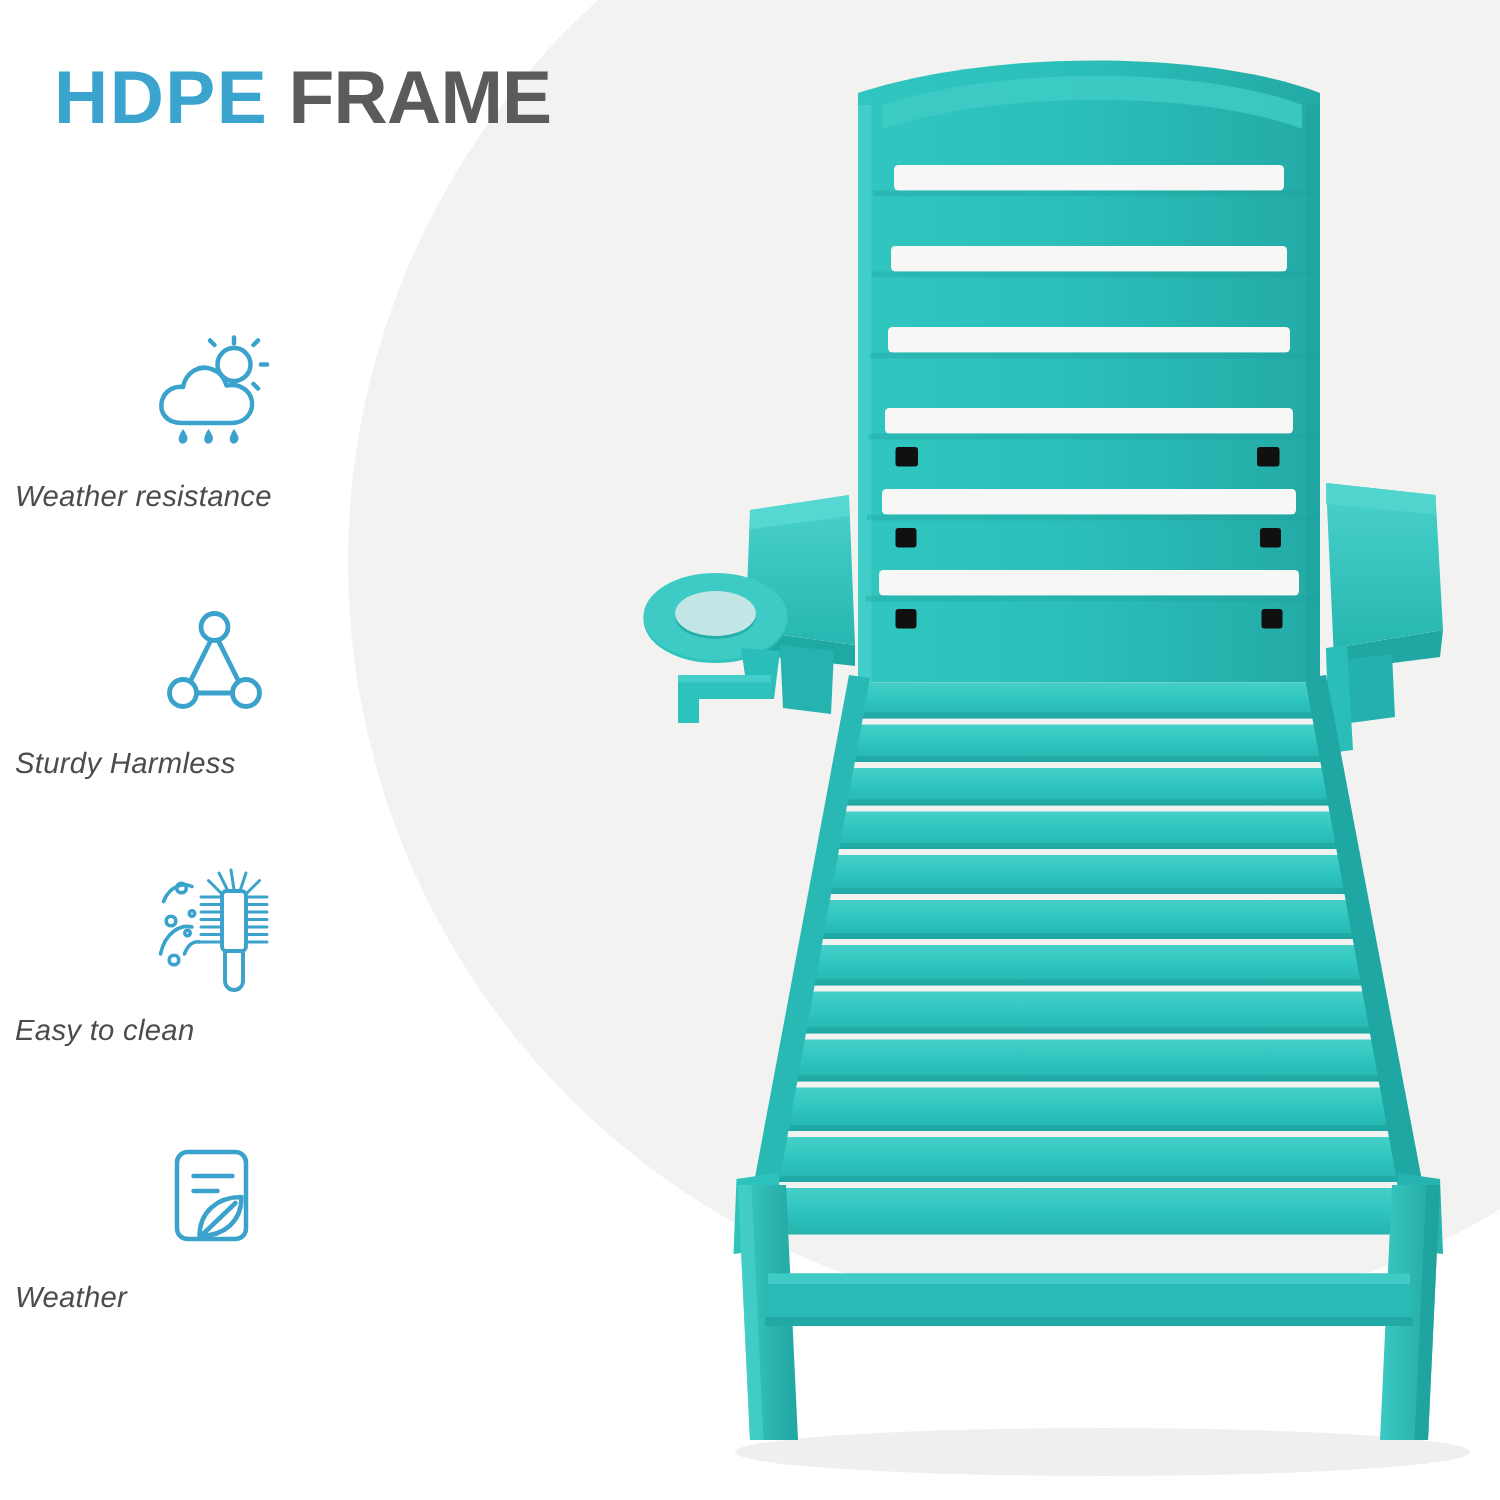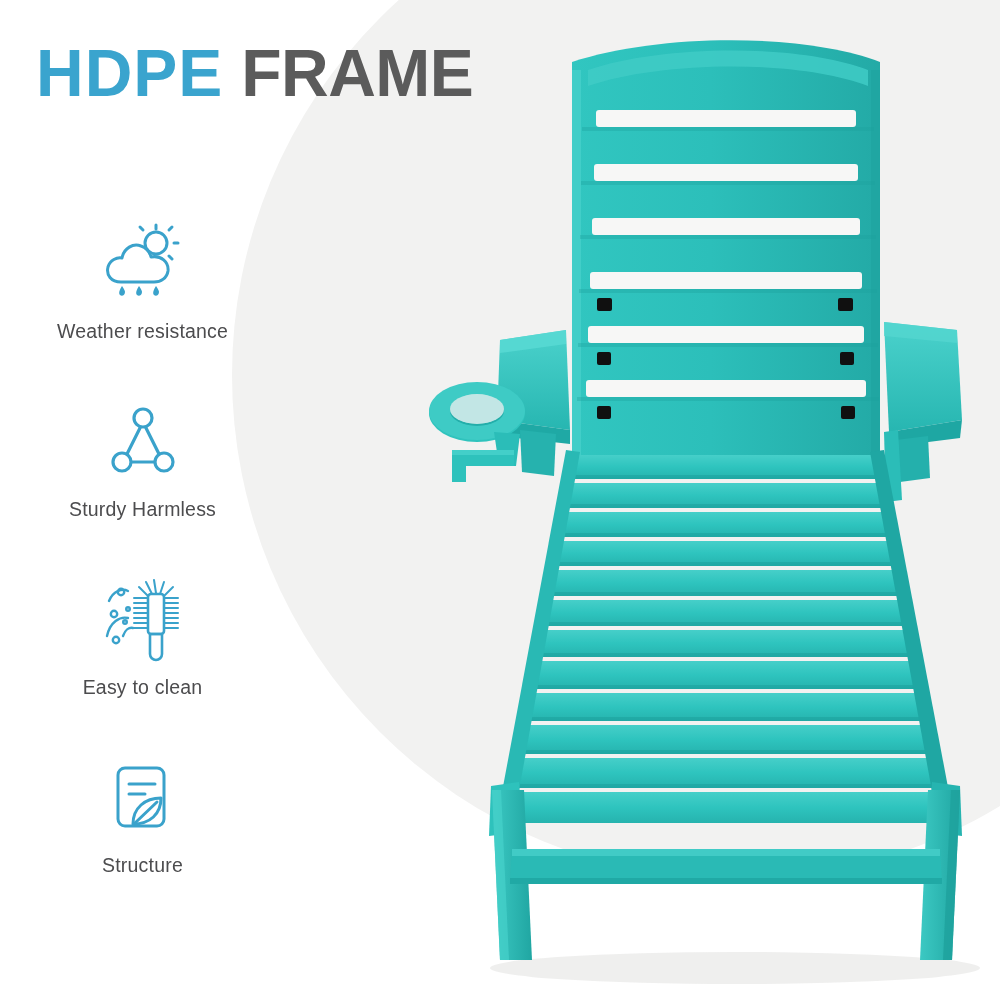--- a/index.html
+++ b/index.html
@@ -27,21 +27,21 @@
     height: 1010px;
     border-radius: 50%;
     background: #f2f2f1;
   }
 
   
   .headline {
     position: absolute;
     left: 36px;
     top: 40px;
-    font-size: 66px;
+    font-size: 50px;
     font-weight: 700;
     letter-spacing: -0.5px;
     white-space: nowrap;
     line-height: 1;
     text-align: center;
   }
   .headline .hl-a {
     color: #3aa4ce;
     font-weight: 700;
     letter-spacing: 1px;
@@ -56,21 +56,22 @@
   .features {
     position: absolute;
     left: 10px;
     top: 222px;
     width: 265px;
   }
   .feature {
     position: relative;
     width: 265px;
     height: 178px;
-    text-align: center;
+    text-align: left;
+    font-style: italic;
   }
   .feature .ficon {
     display: block;
     margin: 0 auto;
     height: 86px;
     width: 96px;
   }
   .feature .flabel {
     display: block;
     margin-top: 12px;
@@ -347,18 +348,18 @@
       <svg class="ficon" viewBox="0 0 96 86">
         <g fill="none" stroke="#3aa2cb" stroke-width="3" stroke-linecap="round" stroke-linejoin="round">
           <path d="M30 12 h32 a7 7 0 0 1 7 7 v44 a7 7 0 0 1 -7 7 h-32 a7 7 0 0 1 -7 -7 v-44 a7 7 0 0 1 7 -7 Z"></path>
           <line x1="34" y1="28" x2="60" y2="28"></line>
           <line x1="34" y1="38" x2="50" y2="38"></line>
 
           <path d="M38 68 C 38 52, 50 42, 66 42 C 66 58, 55 68, 38 68 Z" fill="#ffffff"></path>
           <line x1="40" y1="67" x2="62" y2="46"></line>
         </g>
       </svg>
-      <span class="flabel">Structure</span>
+      <span class="flabel">Weather</span>
     </div>
 
   </div>
 
 </div>
 
 </body></html>

